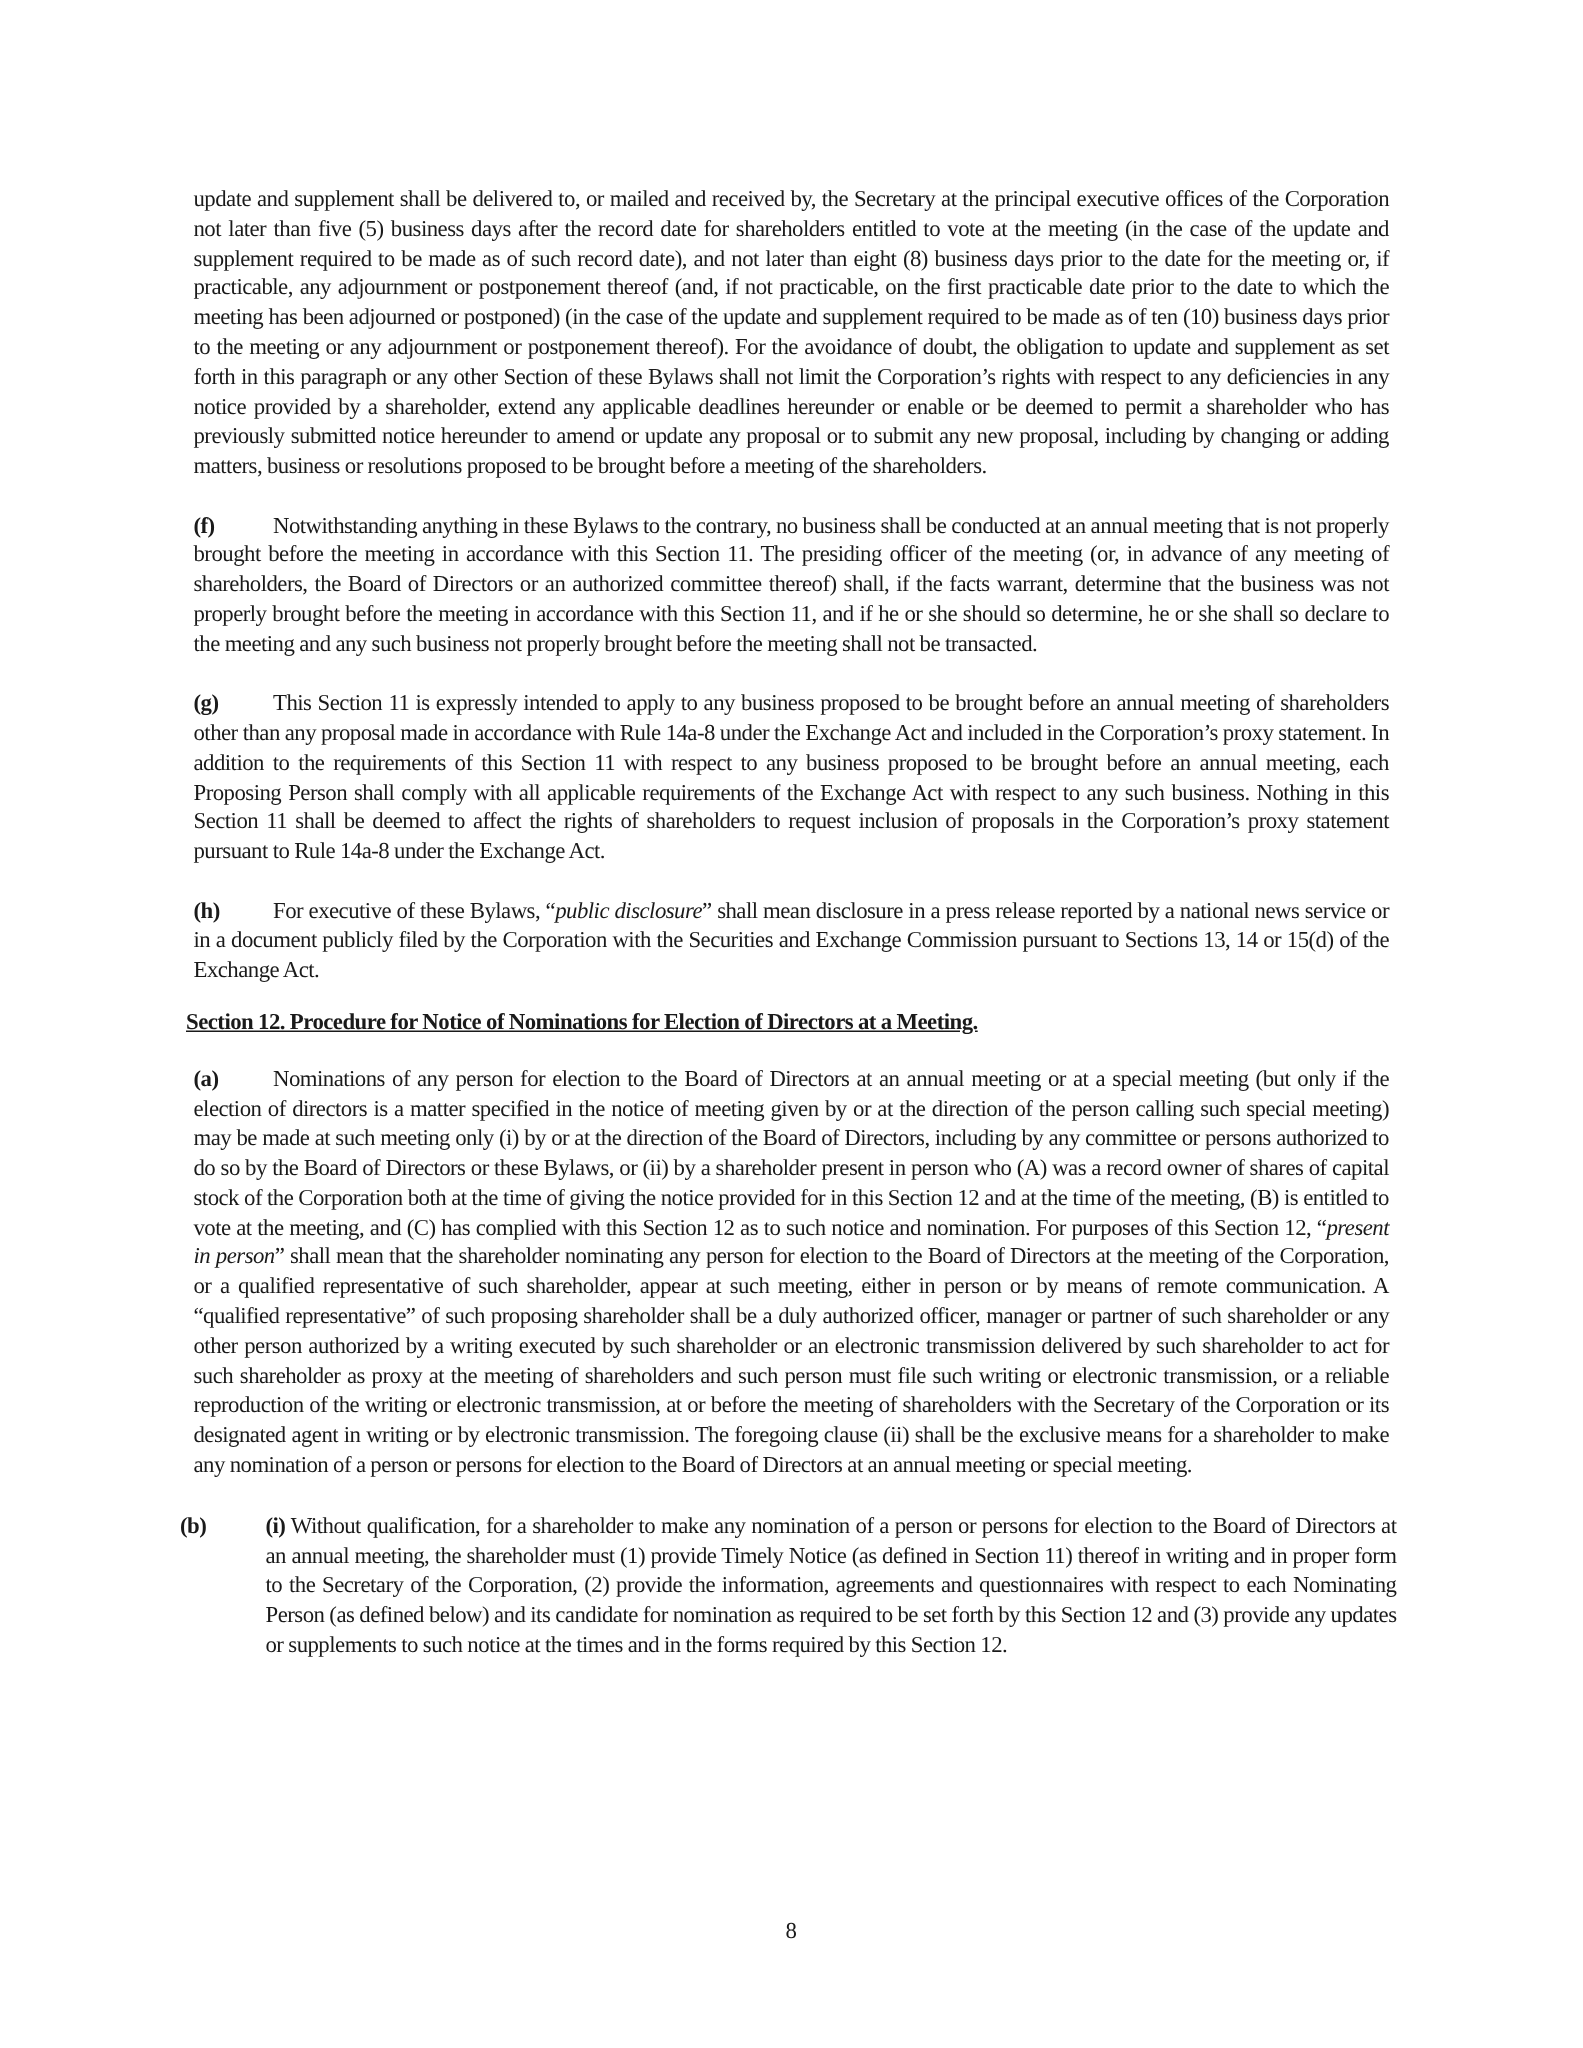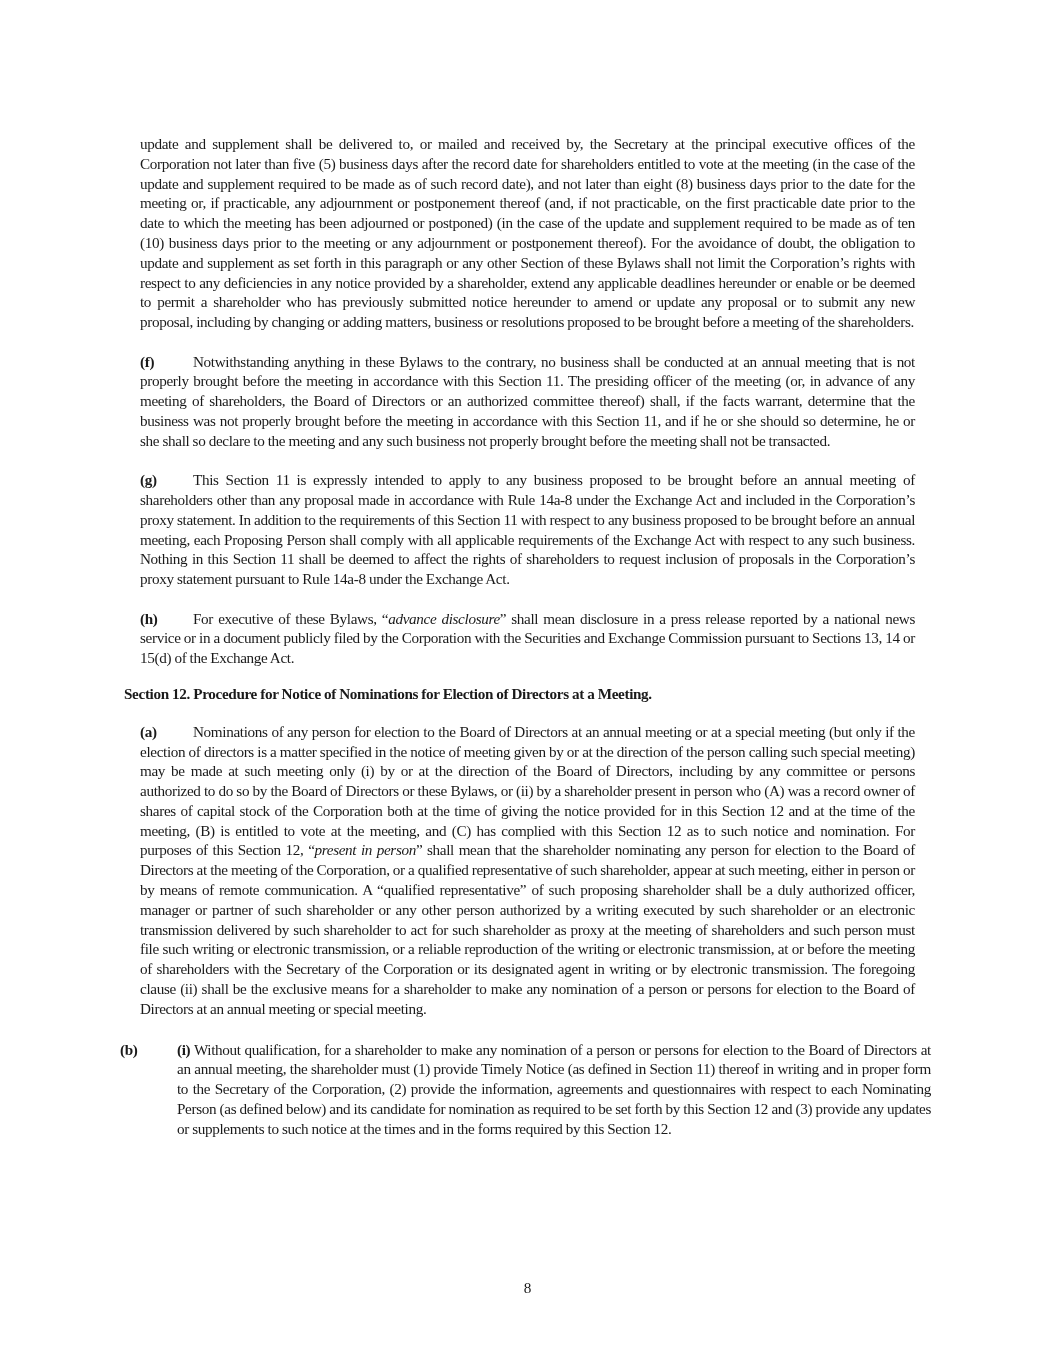--- a/index.html
+++ b/index.html
@@ -3,24 +3,24 @@
 <meta charset="utf-8">
 <style>
   html, body { margin: 0; padding: 0; background: #ffffff; }
   body { width: 1055px; height: 1365px; position: relative; overflow: hidden; }
   .page {
     position: absolute; left: 124px; top: 118px; width: 807px;
     font-family: "Liberation Serif", "DejaVu Serif", serif;
     font-size: 15.2px; line-height: 19.8px; color: #1a1a1a;
     letter-spacing: -0.35px; word-spacing: -0.2px;
   }
-  .para { text-align: justify; margin: 16px; }
+  .para { text-align: justify; margin: 5px; }
   .para.gap { margin-top: 19.6px; }
   .para .label { font-weight: bold; display: inline-block; width: 53px; }
-  .heading { font-weight: bold; margin-top: 5px; margin-bottom: 0; }
+  .heading { font-weight: bold; margin-top: 15px; margin-bottom: 0; text-decoration: underline; }
   .para.after-heading { margin-top: 18px; }
   .hang { position: relative; padding-left: 53px; margin-top: 21px; text-align: justify; }
   .hang .hlabel { position: absolute; left: -4px; top: 0; font-weight: bold; }
   .b { font-weight: bold; }
   .i { font-style: italic; }
   .page-number {
     position: absolute; left: 0; width: 1055px; top: 1279px; text-align: center;
     font-family: "Liberation Serif", "DejaVu Serif", serif; font-size: 15.2px; color: #1a1a1a;
   }
 </style>
@@ -35,21 +35,21 @@
 
   <p class="para gap">
     <span class="label">(f)</span><span>Notwithstanding anything in these Bylaws to the contrary, no business shall be conducted at an annual meeting that is not properly brought before the meeting in accordance with this Section 11.  The presiding officer of the meeting (or, in advance of any meeting of shareholders, the Board of Directors or an authorized committee thereof) shall, if the facts warrant, determine that the business was not properly brought before the meeting in accordance with this Section 11, and if he or she should so determine, he or she shall so declare to the meeting and any such business not properly brought before the meeting shall not be transacted.</span>
   </p>
 
   <p class="para gap">
     <span class="label">(g)</span><span>This Section 11 is expressly intended to apply to any business proposed to be brought before an annual meeting of shareholders other than any proposal made in accordance with Rule 14a-8 under the Exchange Act and included in the Corporation’s proxy statement.  In addition to the requirements of this Section 11 with respect to any business proposed to be brought before an annual meeting, each Proposing Person shall comply with all applicable requirements of the Exchange Act with respect to any such business.  Nothing in this Section 11 shall be deemed to affect the rights of shareholders to request inclusion of proposals in the Corporation’s proxy statement pursuant to Rule 14a-8 under the Exchange Act.</span>
   </p>
 
   <p class="para gap">
-    <span class="label">(h)</span><span>For executive of these Bylaws, “</span><span class="i">advance disclosure</span><span>” shall mean disclosure in a press release reported by a national news service or in a document publicly filed by the Corporation with the Securities and Exchange Commission pursuant to Sections 13, 14 or 15(d) of the Exchange Act.</span>
+    <span class="label">(h)</span><span>For executive of these Bylaws, “</span><span class="i">public disclosure</span><span>” shall mean disclosure in a press release reported by a national news service or in a document publicly filed by the Corporation with the Securities and Exchange Commission pursuant to Sections 13, 14 or 15(d) of the Exchange Act.</span>
   </p>
 
   <p class="heading">Section 12. Procedure for Notice of Nominations for Election of Directors at a Meeting.</p>
 
   <p class="para after-heading">
     <span class="label">(a)</span><span>Nominations of any person for election to the Board of Directors at an annual meeting or at a special meeting (but only if the election of directors is a matter specified in the notice of meeting given by or at the direction of the person calling such special meeting) may be made at such meeting only (i) by or at the direction of the Board of Directors, including by any committee or persons authorized to do so by the Board of Directors or these Bylaws, or (ii) by a shareholder present in person who (A) was a record owner of shares of capital stock of the Corporation both at the time of giving the notice provided for in this Section 12 and at the time of the meeting, (B) is entitled to vote at the meeting, and (C) has complied with this Section 12 as to such notice and nomination. For purposes of this Section 12, “</span><span class="i">present in person</span><span>” shall mean that the shareholder nominating any person for election to the Board of Directors at the meeting of the Corporation, or a qualified representative of such shareholder, appear at such meeting, either in person or by means of remote communication.  A “qualified representative” of such proposing shareholder shall be a duly authorized officer, manager or partner of such shareholder or any other person authorized by a writing executed by such shareholder or an electronic transmission delivered by such shareholder to act for such shareholder as proxy at the meeting of shareholders and such person must file such writing or electronic transmission, or a reliable reproduction of the writing or electronic transmission, at or before the meeting of shareholders with the Secretary of the Corporation or its designated agent in writing or by electronic transmission.  The foregoing clause (ii) shall be the exclusive means for a shareholder to make any nomination of a person or persons for election to the Board of Directors at an annual meeting or special meeting.</span>
   </p>
 
   <div class="hang">
     <span class="hlabel">(b)</span>

